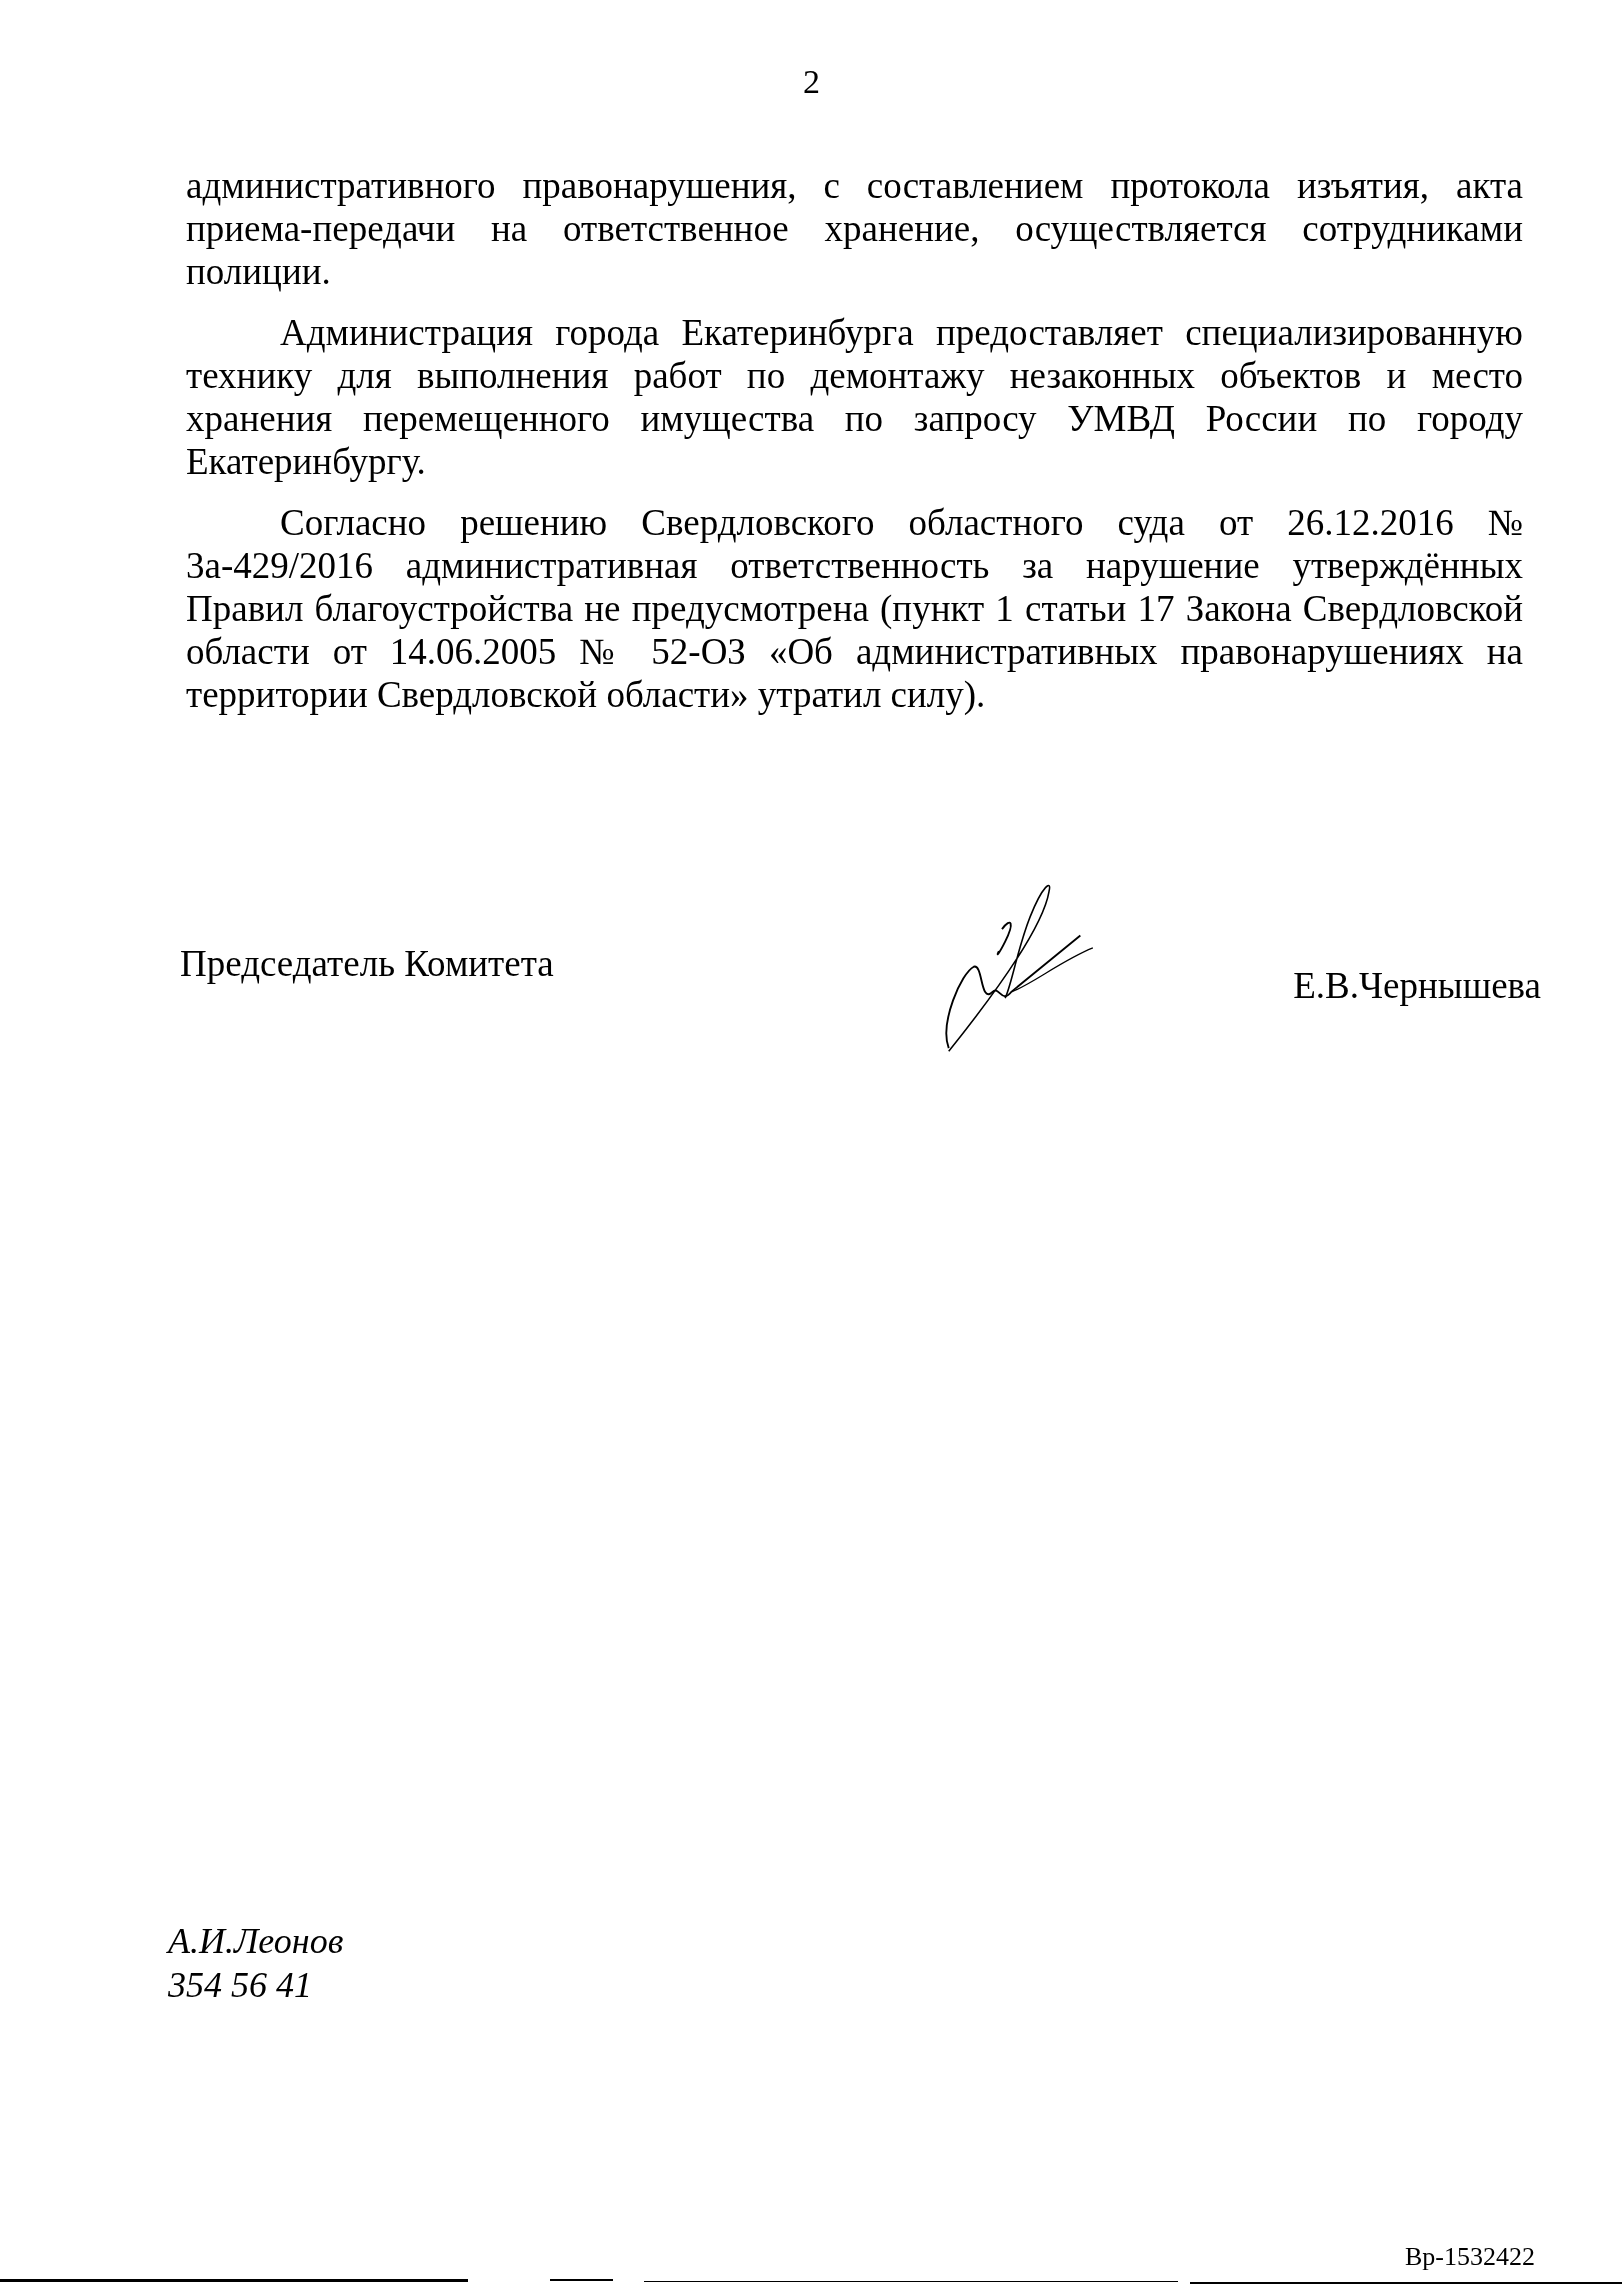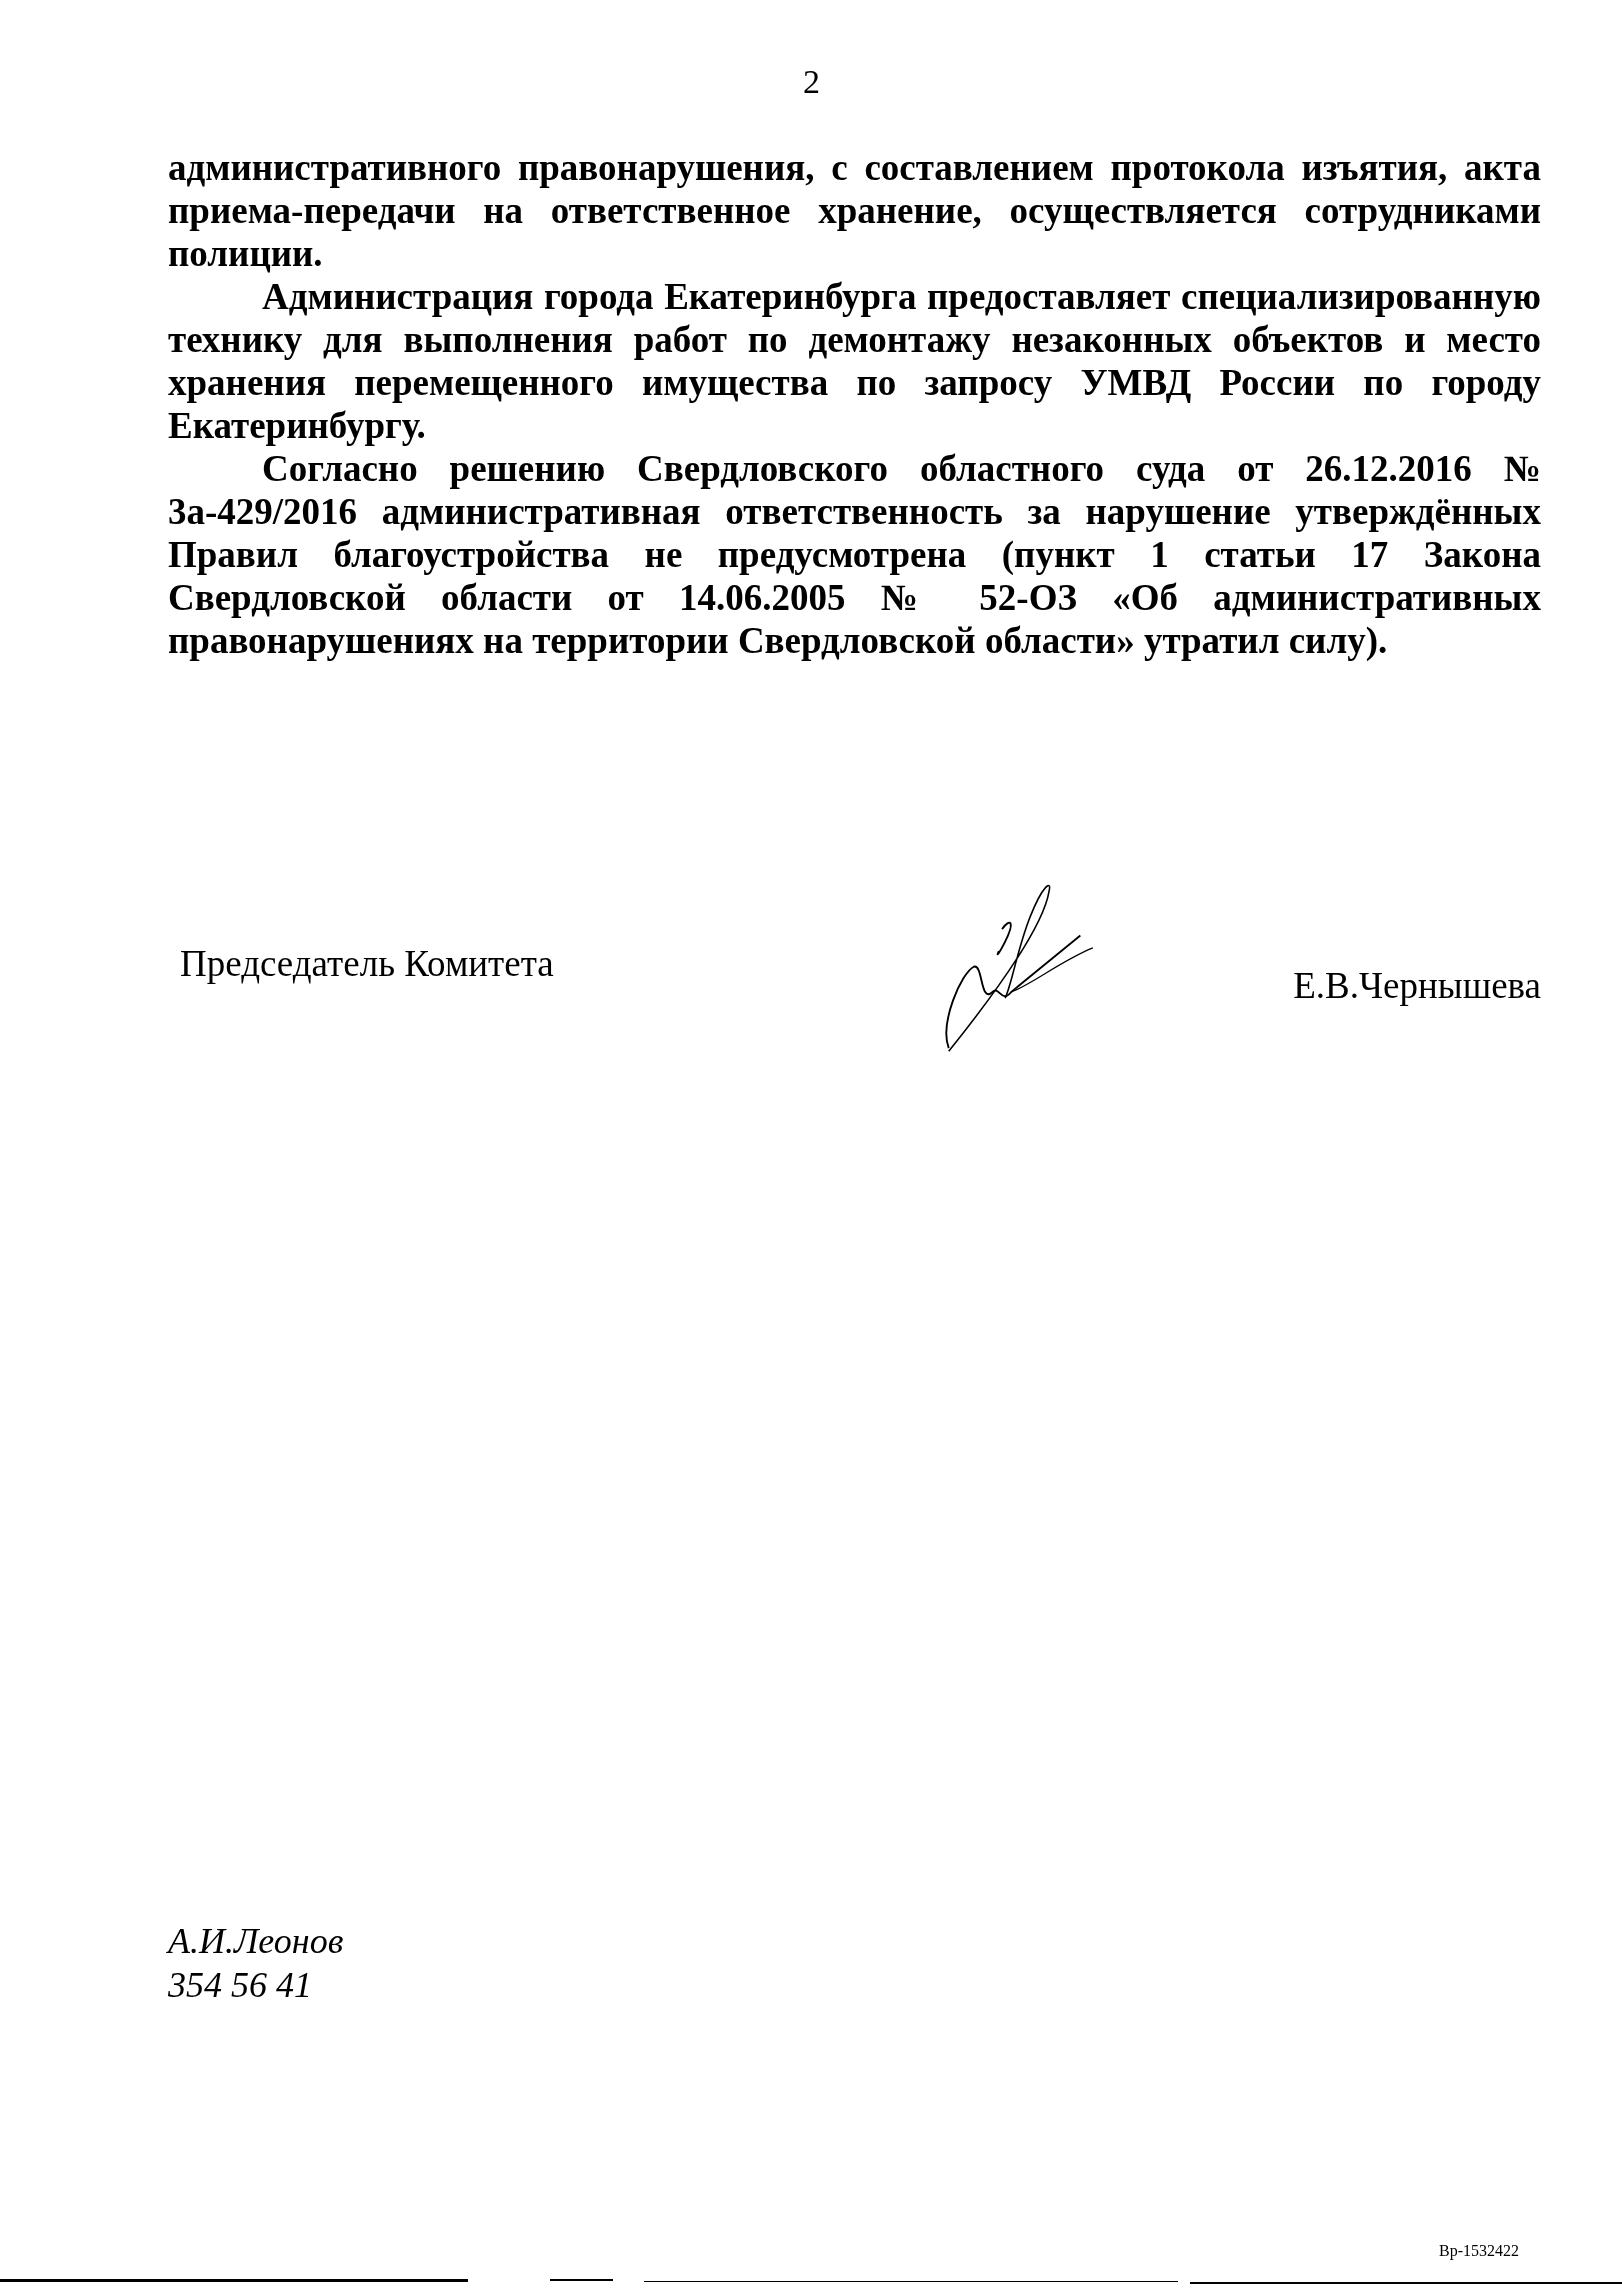--- a/index.html
+++ b/index.html
@@ -1,25 +1,25 @@
 <!DOCTYPE html>
 <html style="font-size:10px"><head>
 <meta charset="utf-8">
 <style>
   html, body { margin: 0; padding: 0; background: #ffffff; }
   body { width: 1623px; height: 2295px; position: relative; overflow: hidden; color: #000; font-family: "Liberation Serif", serif; }
   .page-num { position: absolute; top: 63px; left: 0; width: 1623px; text-align: center; font-size: 34px; }
   .body-text { position: absolute; left: 168px; width: 1373px; top: 146px; font-size: 37px; line-height: 43px; }
-  .para { text-align: justify; margin: 0; font-weight: bold; }
+  .para { text-align: justify; margin: 18px; }
   .para.indent { text-indent: 94px; }
   .sig-title { position: absolute; left: 180px; top: 942px; font-size: 37px; }
   .sig-name { position: absolute; right: 82px; top: 942px; font-size: 37px; margin-top: 22px; }
   .signature { position: absolute; left: 936px; top: 879px; width: 226px; height: 188px; }
   .executor { position: absolute; left: 168px; top: 1919px; font-size: 36px; line-height: 44px; font-style: italic; }
-  .doc-ref { position: absolute; right: 104px; top: 2242px; font-size: 16px; }
+  .doc-ref { position: absolute; right: 88px; top: 2242px; font-size: 26px; }
   .scan-line { position: absolute; background: #000; }
 </style>
 </head>
 <body>
 
 <div class="page-num">2</div>
 
 <div class="body-text">
   <p class="para">административного правонарушения, с составлением протокола изъятия, акта приема-передачи на ответственное хранение, осуществляется сотрудниками полиции.</p>
   <p class="para indent">Администрация города Екатеринбурга предоставляет специализированную технику для выполнения работ по демонтажу незаконных объектов и место хранения перемещенного имущества по запросу УМВД России по городу Екатеринбургу.</p>

